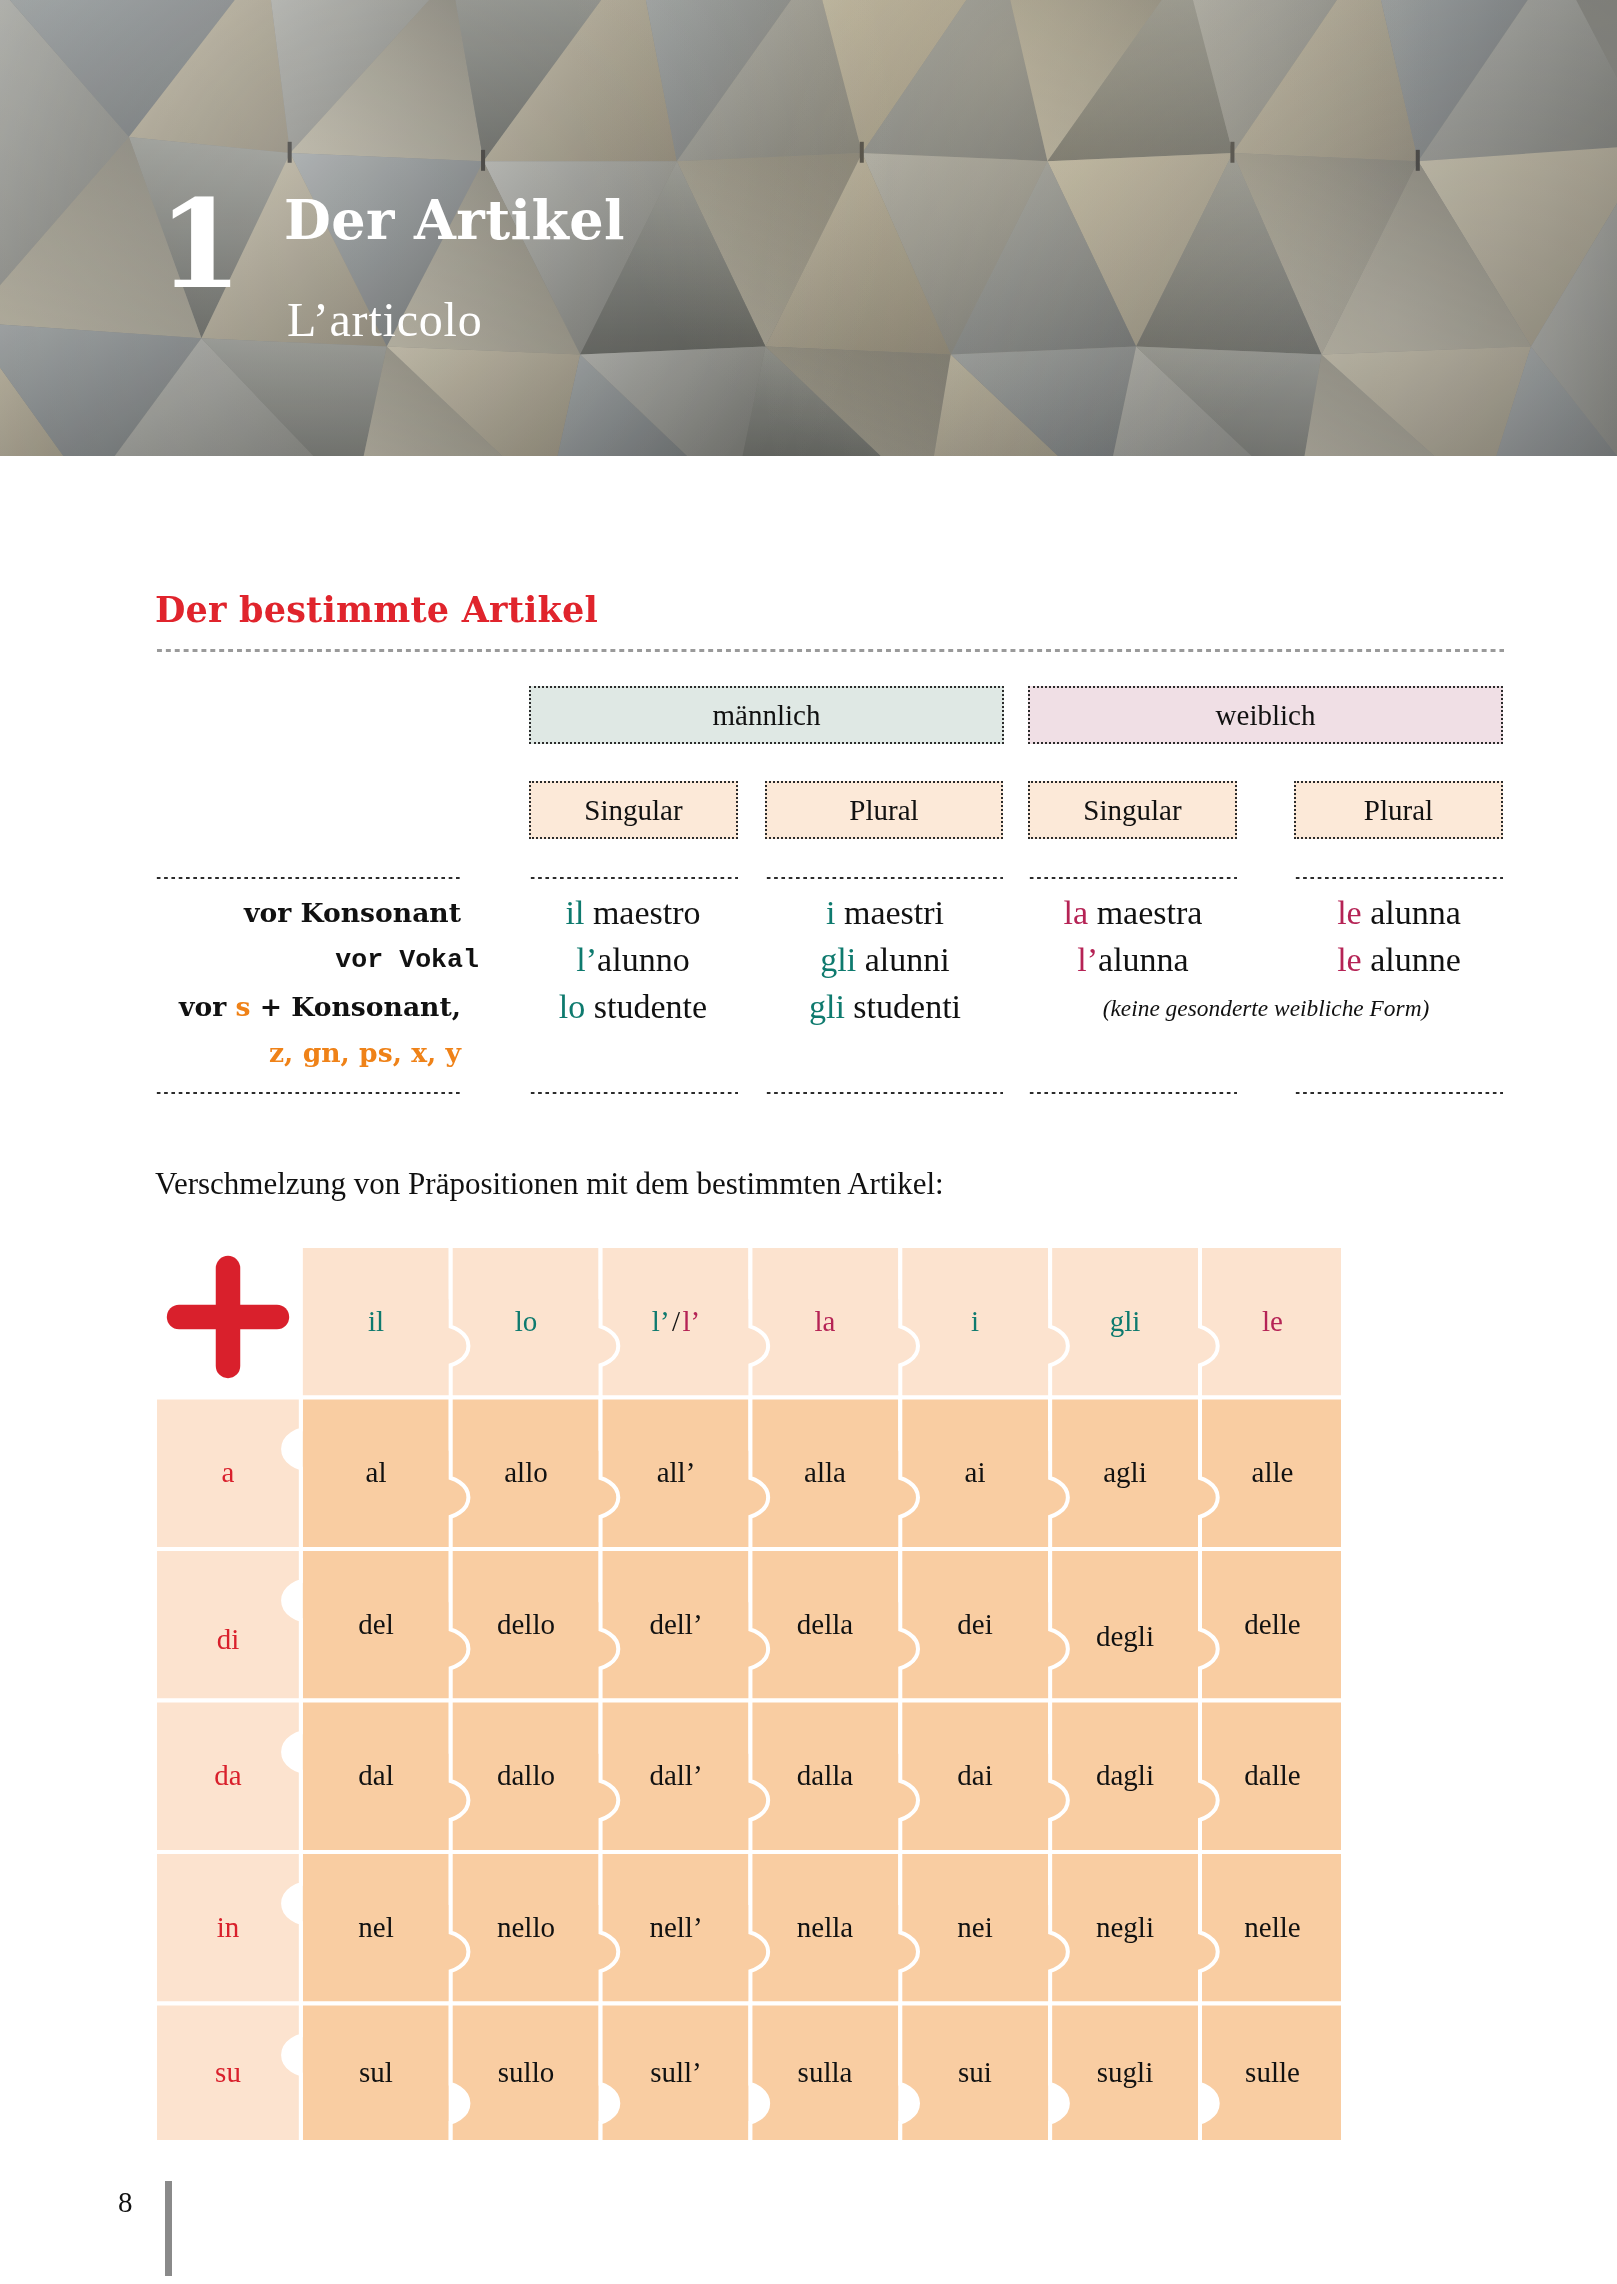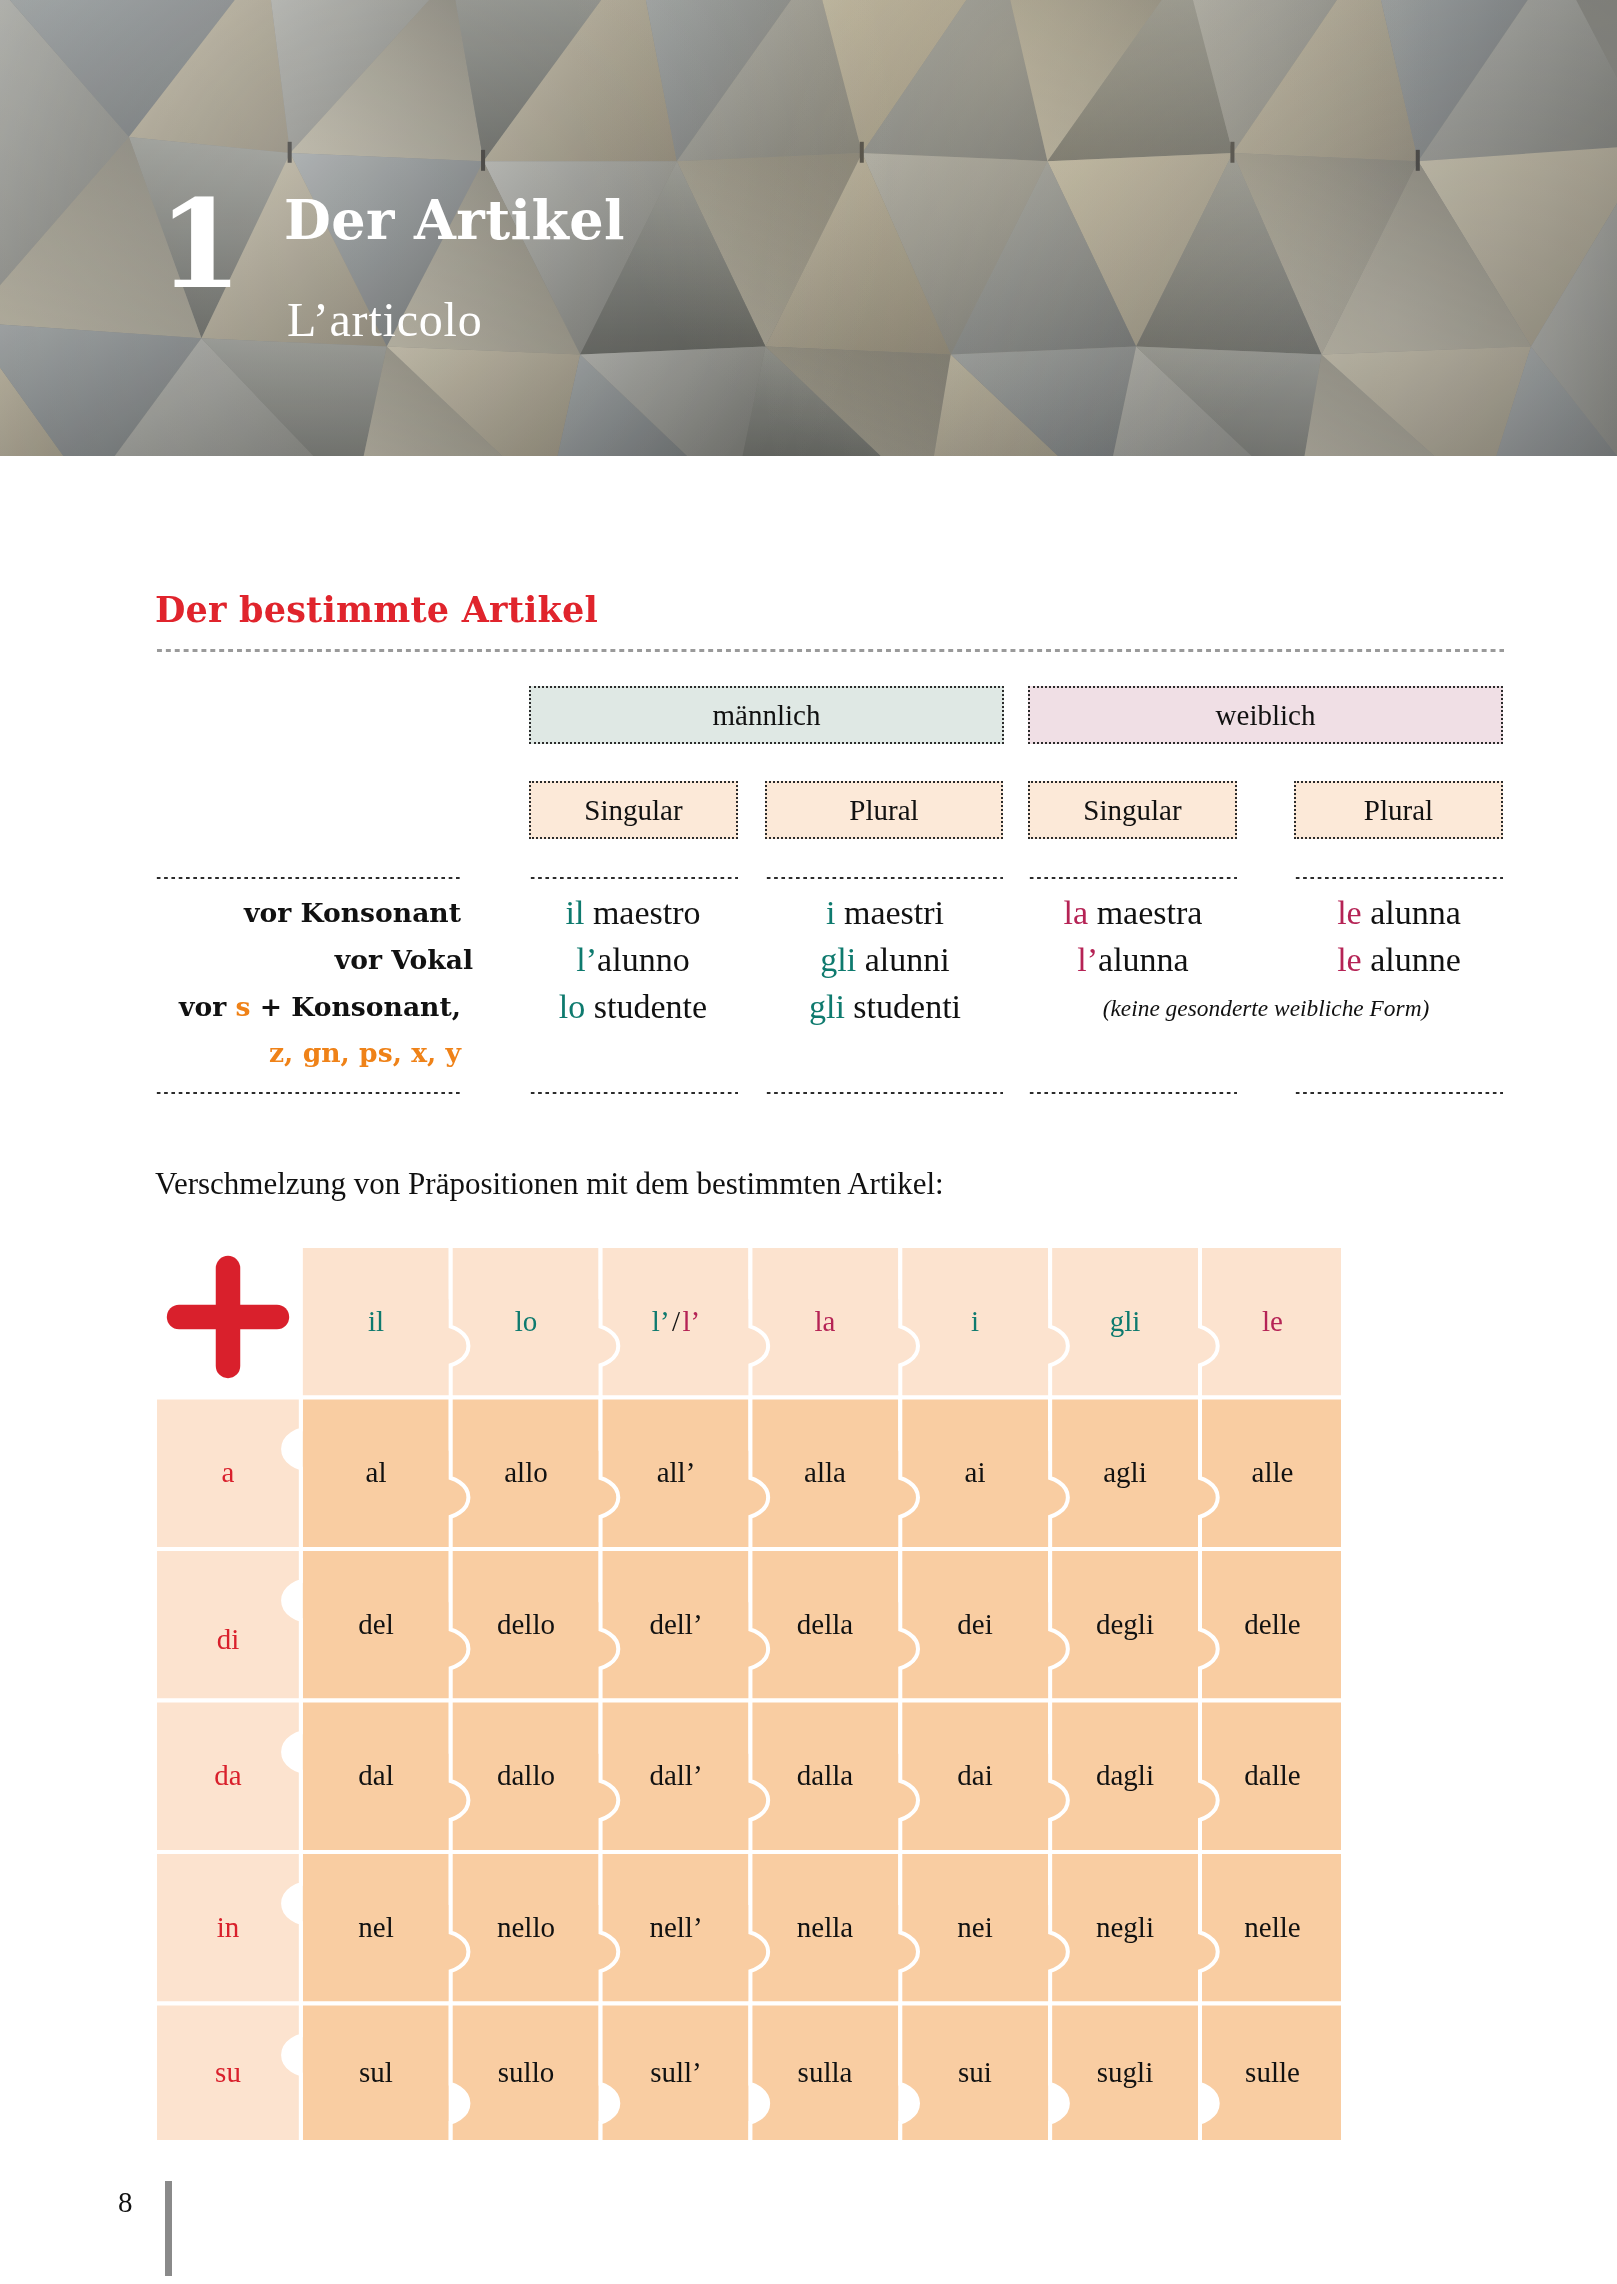--- a/index.html
+++ b/index.html
@@ -289,21 +289,21 @@
     <span>Plural</span>
   </div>
 
   <div class="dotline" style="left:155px;top:877px;width:306px;"></div>
   <div class="dotline" style="left:529px;top:877px;width:209px;"></div>
   <div class="dotline" style="left:765px;top:877px;width:238px;"></div>
   <div class="dotline" style="left:1028px;top:877px;width:209px;"></div>
   <div class="dotline" style="left:1294px;top:877px;width:209px;"></div>
 
   <div class="rowlab" style="left:155px;top:894px;width:306px;">vor Konsonant</div>
-  <div class="rowlab" style="left:167px;top:941px;width:306px;">vor Vokal</div>
+  <div class="rowlab" style="left:173px;top:941px;width:306px;font-family:Liberation Mono, monospace;">vor Vokal</div>
   <div class="rowlab" style="left:155px;top:988px;width:306px;"><span>vor </span><span class="org">s</span><span> + Konsonant,</span></div>
   <div class="rowlab org" style="left:155px;top:1034px;width:306px;">z, gn, ps, x, y</div>
 
   <div class="ex" style="left:512px;top:894px;width:242px;"><span class="m">il</span> <span>maestro</span></div>
   <div class="ex" style="left:512px;top:941px;width:242px;"><span class="m">l’</span><span>alunno</span></div>
   <div class="ex" style="left:512px;top:988px;width:242px;"><span class="m">lo</span> <span>studente</span></div>
 
   <div class="ex" style="left:764px;top:894px;width:242px;"><span class="m">i</span> <span>maestri</span></div>
   <div class="ex" style="left:764px;top:941px;width:242px;"><span class="m">gli</span> <span>alunni</span></div>
   <div class="ex" style="left:764px;top:988px;width:242px;"><span class="m">gli</span> <span>studenti</span></div>
@@ -439,21 +439,21 @@
   <div class="pz-txt" style="left:595px;top:151px;width:150px;height:151px;">alla</div>
   <div class="pz-txt" style="left:745px;top:151px;width:150px;height:151px;">ai</div>
   <div class="pz-txt" style="left:895px;top:151px;width:150px;height:151px;">agli</div>
   <div class="pz-txt" style="left:1045px;top:151px;width:145px;height:151px;">alle</div>
 
   <div class="pz-txt" style="left:146px;top:303px;width:150px;height:151px;">del</div>
   <div class="pz-txt" style="left:296px;top:303px;width:150px;height:151px;">dello</div>
   <div class="pz-txt" style="left:446px;top:303px;width:150px;height:151px;">dell’</div>
   <div class="pz-txt" style="left:595px;top:303px;width:150px;height:151px;">della</div>
   <div class="pz-txt" style="left:745px;top:303px;width:150px;height:151px;">dei</div>
-  <div class="pz-txt" style="left:895px;top:303px;width:150px;height:151px;">degli</div>
+  <div class="pz-txt" style="left:895px;top:315px;width:150px;height:151px;">degli</div>
   <div class="pz-txt" style="left:1045px;top:303px;width:145px;height:151px;">delle</div>
 
   <div class="pz-txt" style="left:146px;top:454px;width:150px;height:151px;">dal</div>
   <div class="pz-txt" style="left:296px;top:454px;width:150px;height:151px;">dallo</div>
   <div class="pz-txt" style="left:446px;top:454px;width:150px;height:151px;">dall’</div>
   <div class="pz-txt" style="left:595px;top:454px;width:150px;height:151px;">dalla</div>
   <div class="pz-txt" style="left:745px;top:454px;width:150px;height:151px;">dai</div>
   <div class="pz-txt" style="left:895px;top:454px;width:150px;height:151px;">dagli</div>
   <div class="pz-txt" style="left:1045px;top:454px;width:145px;height:151px;">dalle</div>
 

